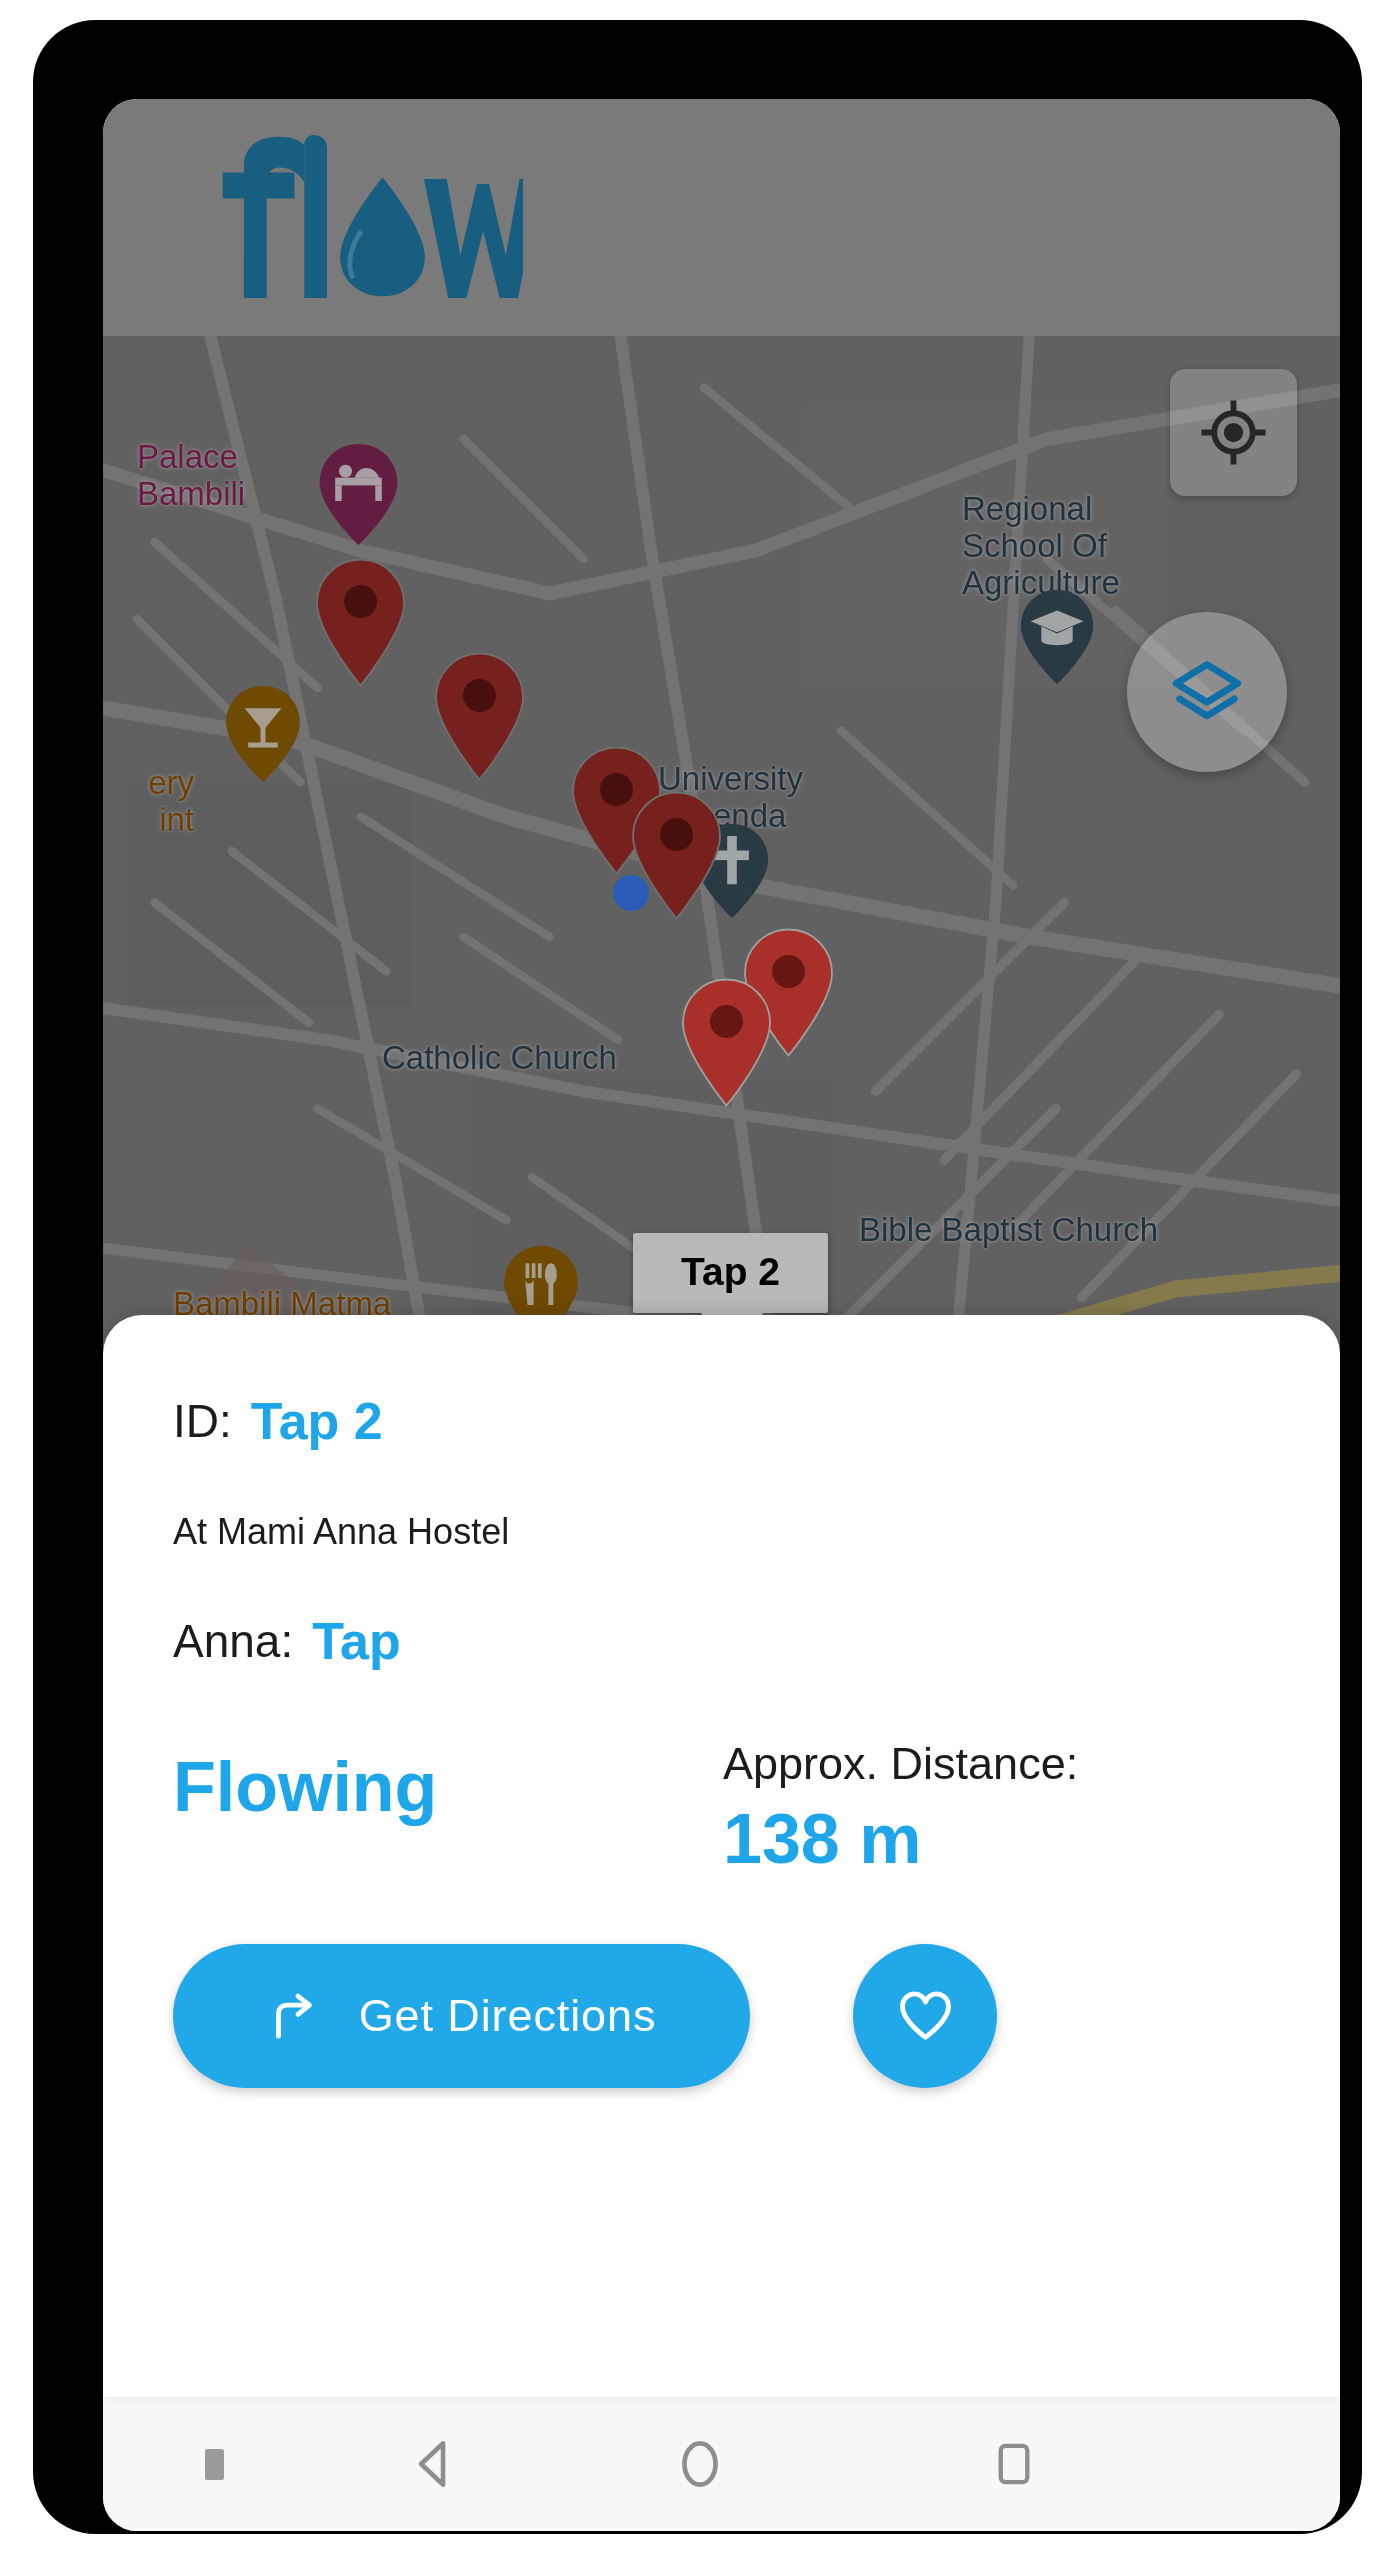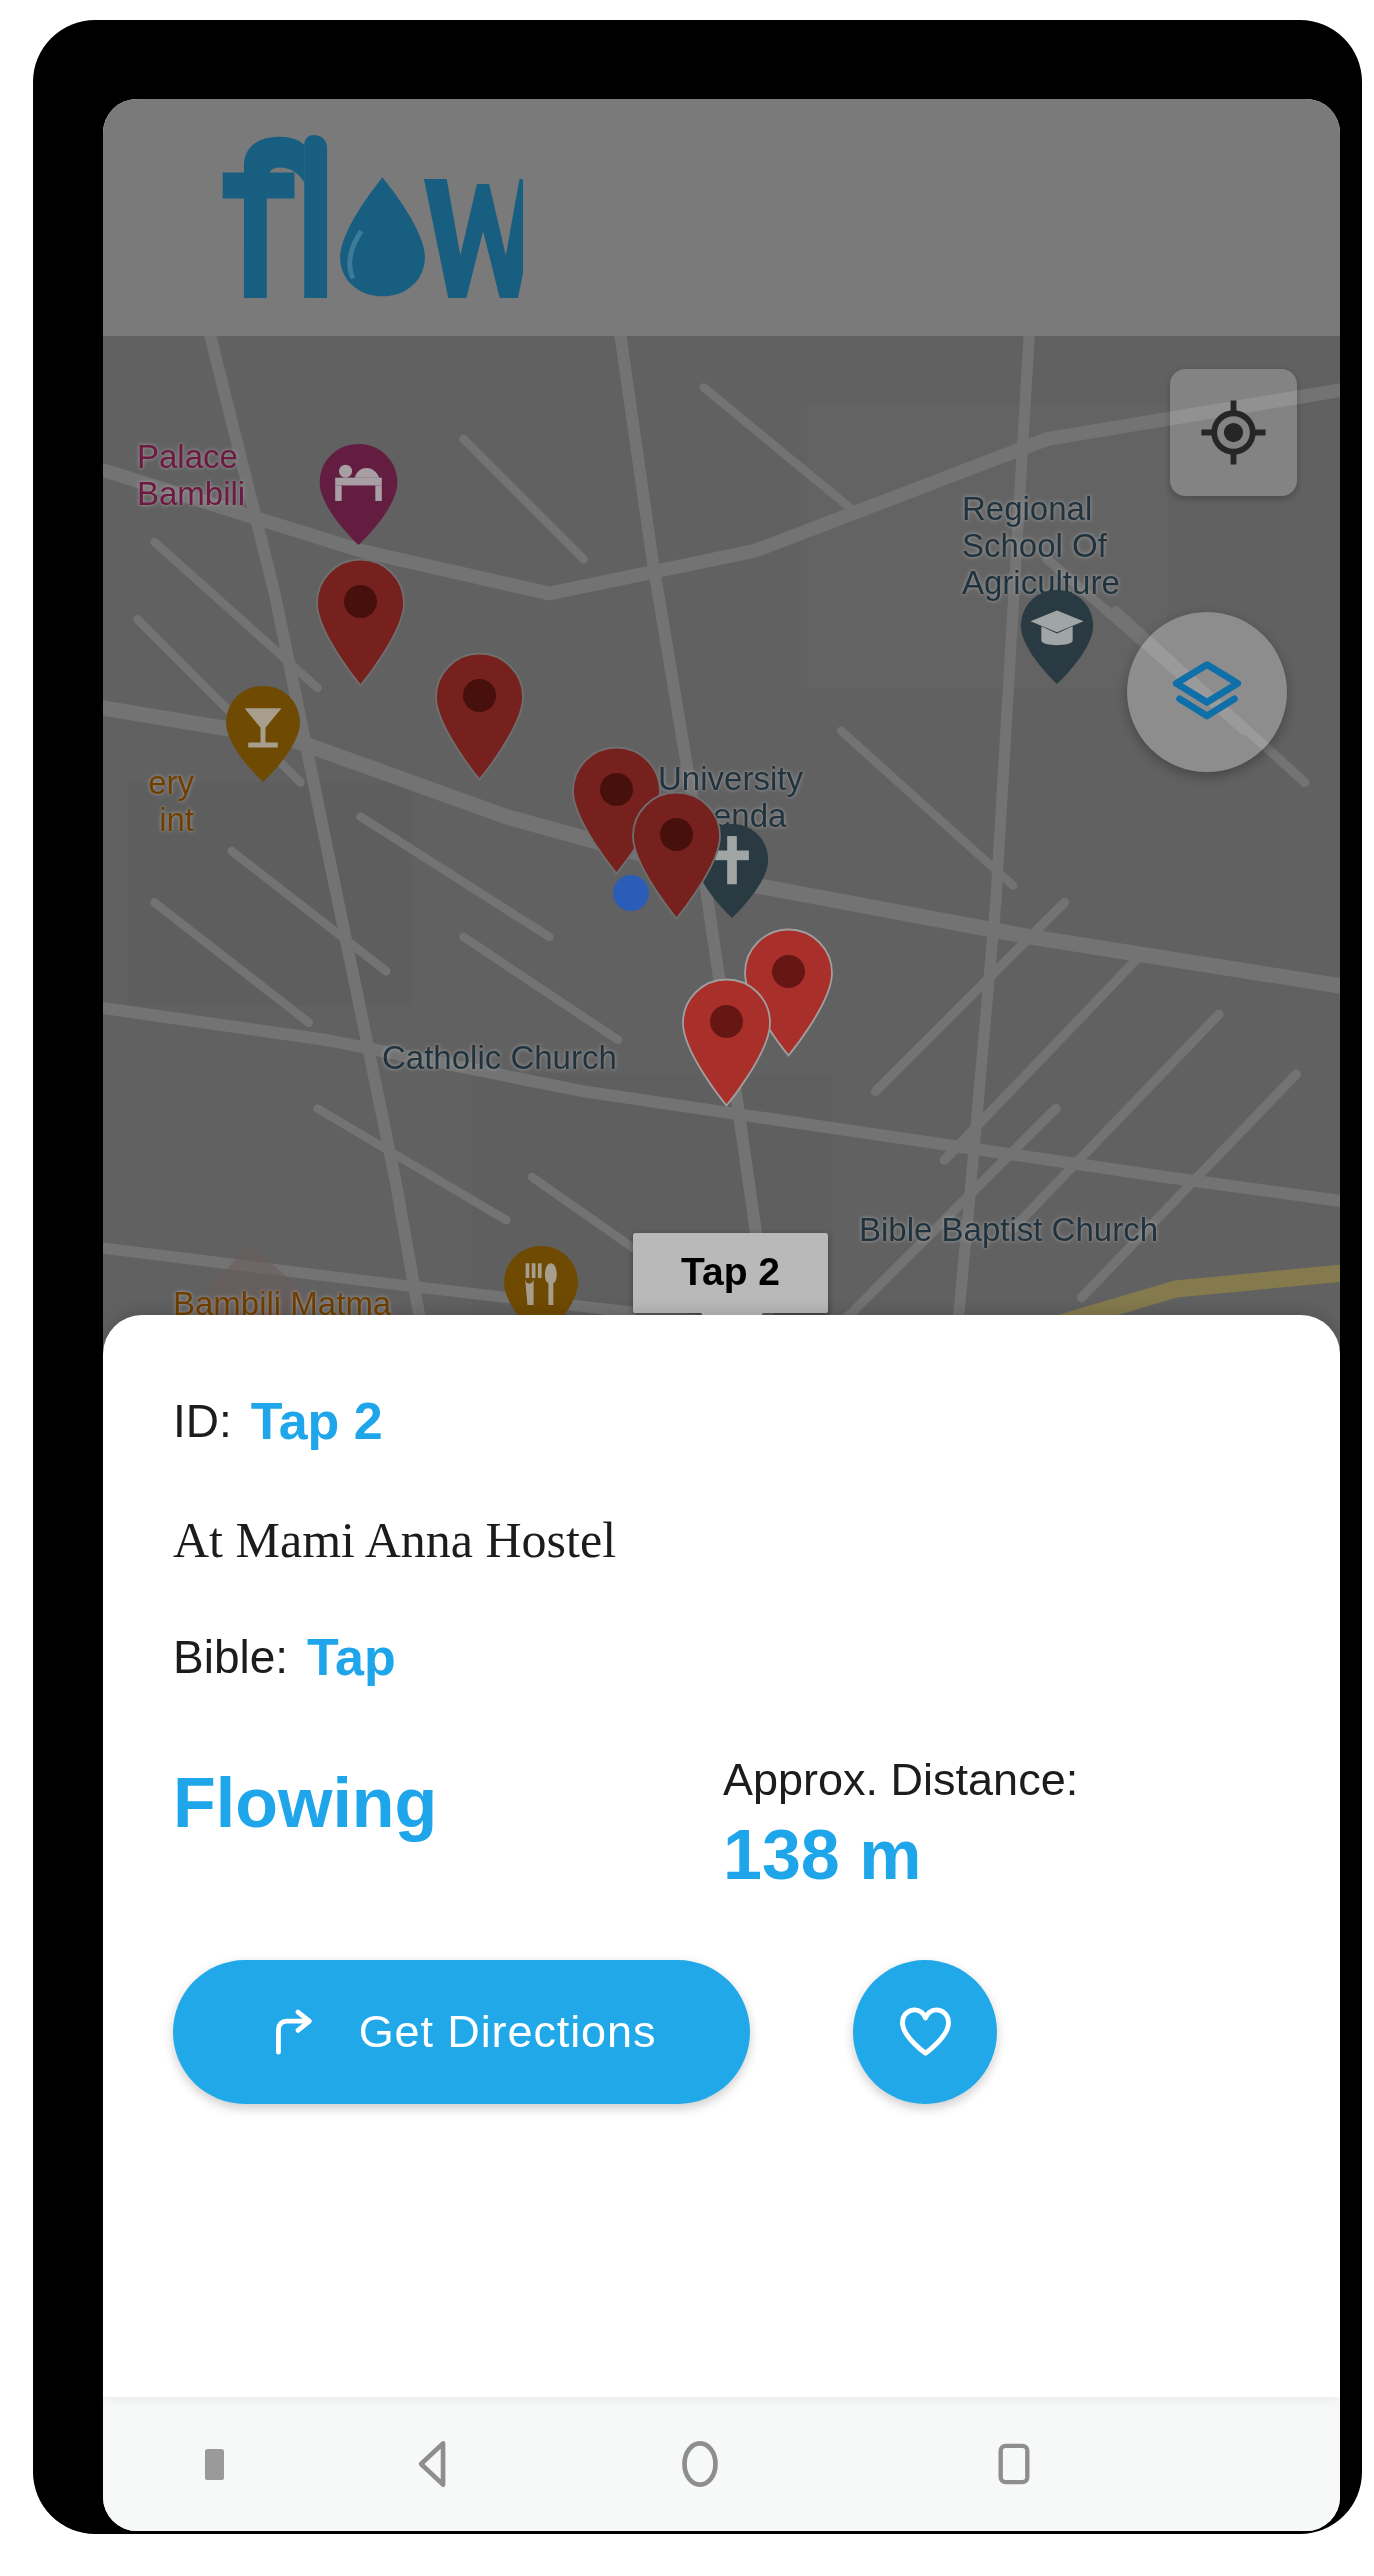--- a/index.html
+++ b/index.html
@@ -158,24 +158,23 @@
     color: #1c1c1c;
     font-weight: normal;
   }
   .val {
     font-size: 52px;
     color: #1fa6ea;
     font-weight: bold;
     margin-left: 19px;
   }
   #place-name {
-    font-size: 50px;
+    font-size: 36px;
     color: #1c1c1c;
     margin-top: 60px;
-    font-family: Liberation Serif, serif;
   }
   #type-row { margin-top: 58px; }
   #stats {
     display: flex;
     margin-top: 67px;
   }
   .stat { flex: 0 0 auto; }
   #stat-status { width: 550px; }
   .stat-label {
     font-size: 45px;
@@ -447,21 +446,21 @@
     <div id="bottom-sheet">
 
       <div class="row">
         <span class="lbl">ID:</span>
         <span class="val">Tap 2</span>
       </div>
 
       <div id="place-name">At Mami Anna Hostel</div>
 
       <div class="row" id="type-row">
-        <span class="lbl">Bible:</span>
+        <span class="lbl">Anna:</span>
         <span class="val">Tap</span>
       </div>
 
       <div id="stats">
         <div class="stat" id="stat-status">
           <div class="stat-value">Flowing</div>
         </div>
         <div class="stat" id="stat-distance">
           <div class="stat-label">Approx. Distance:</div>
           <div class="stat-value">138 m</div>

